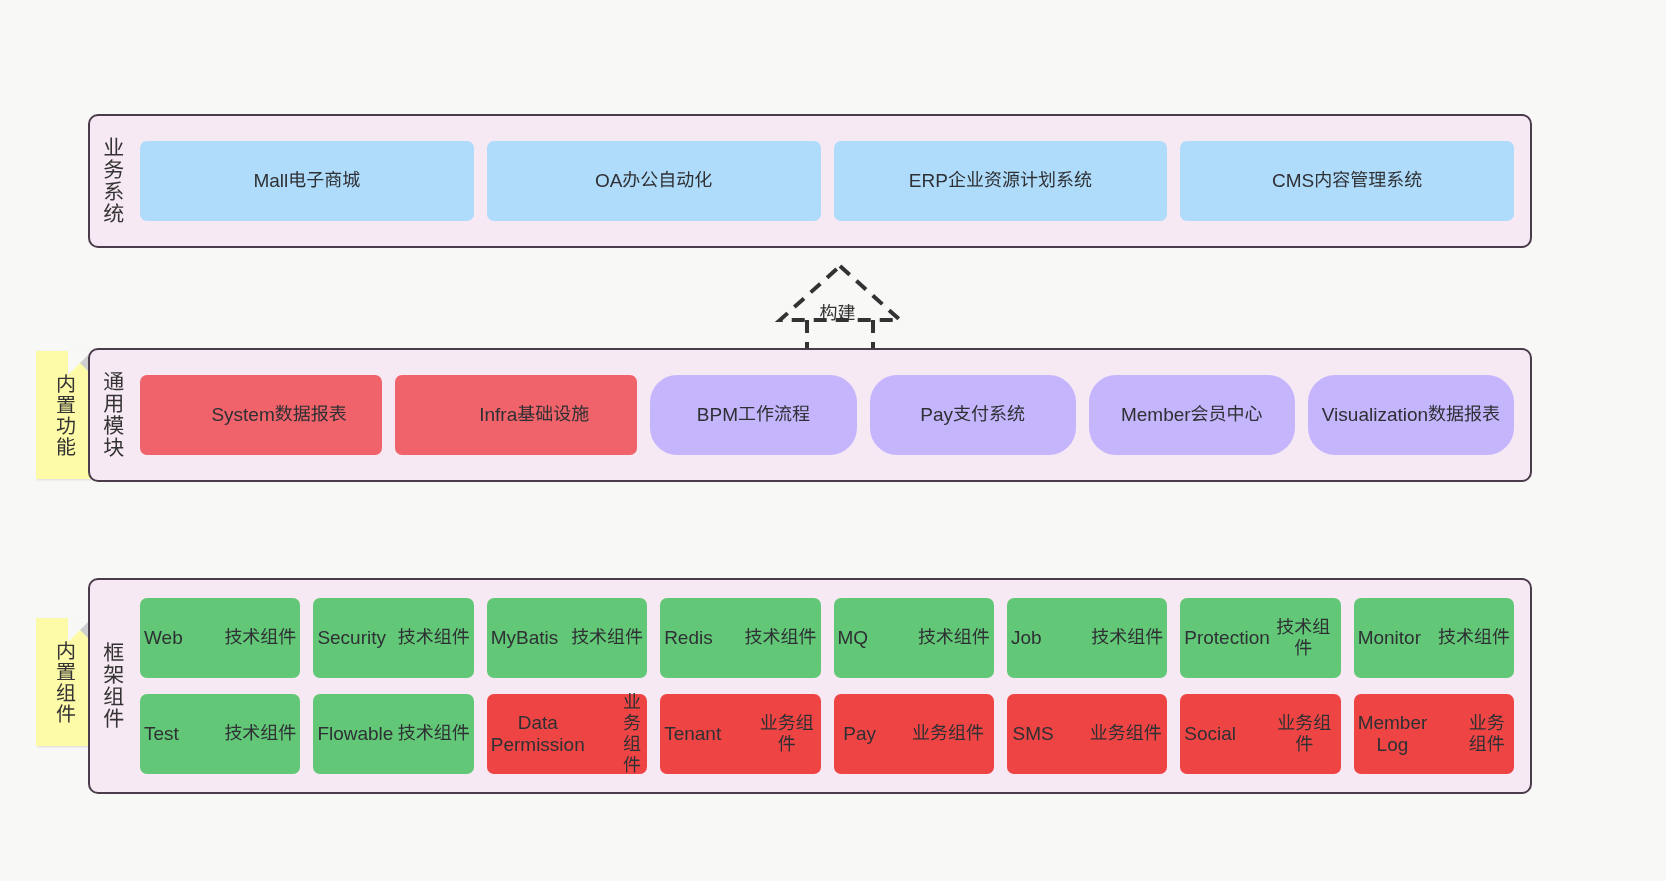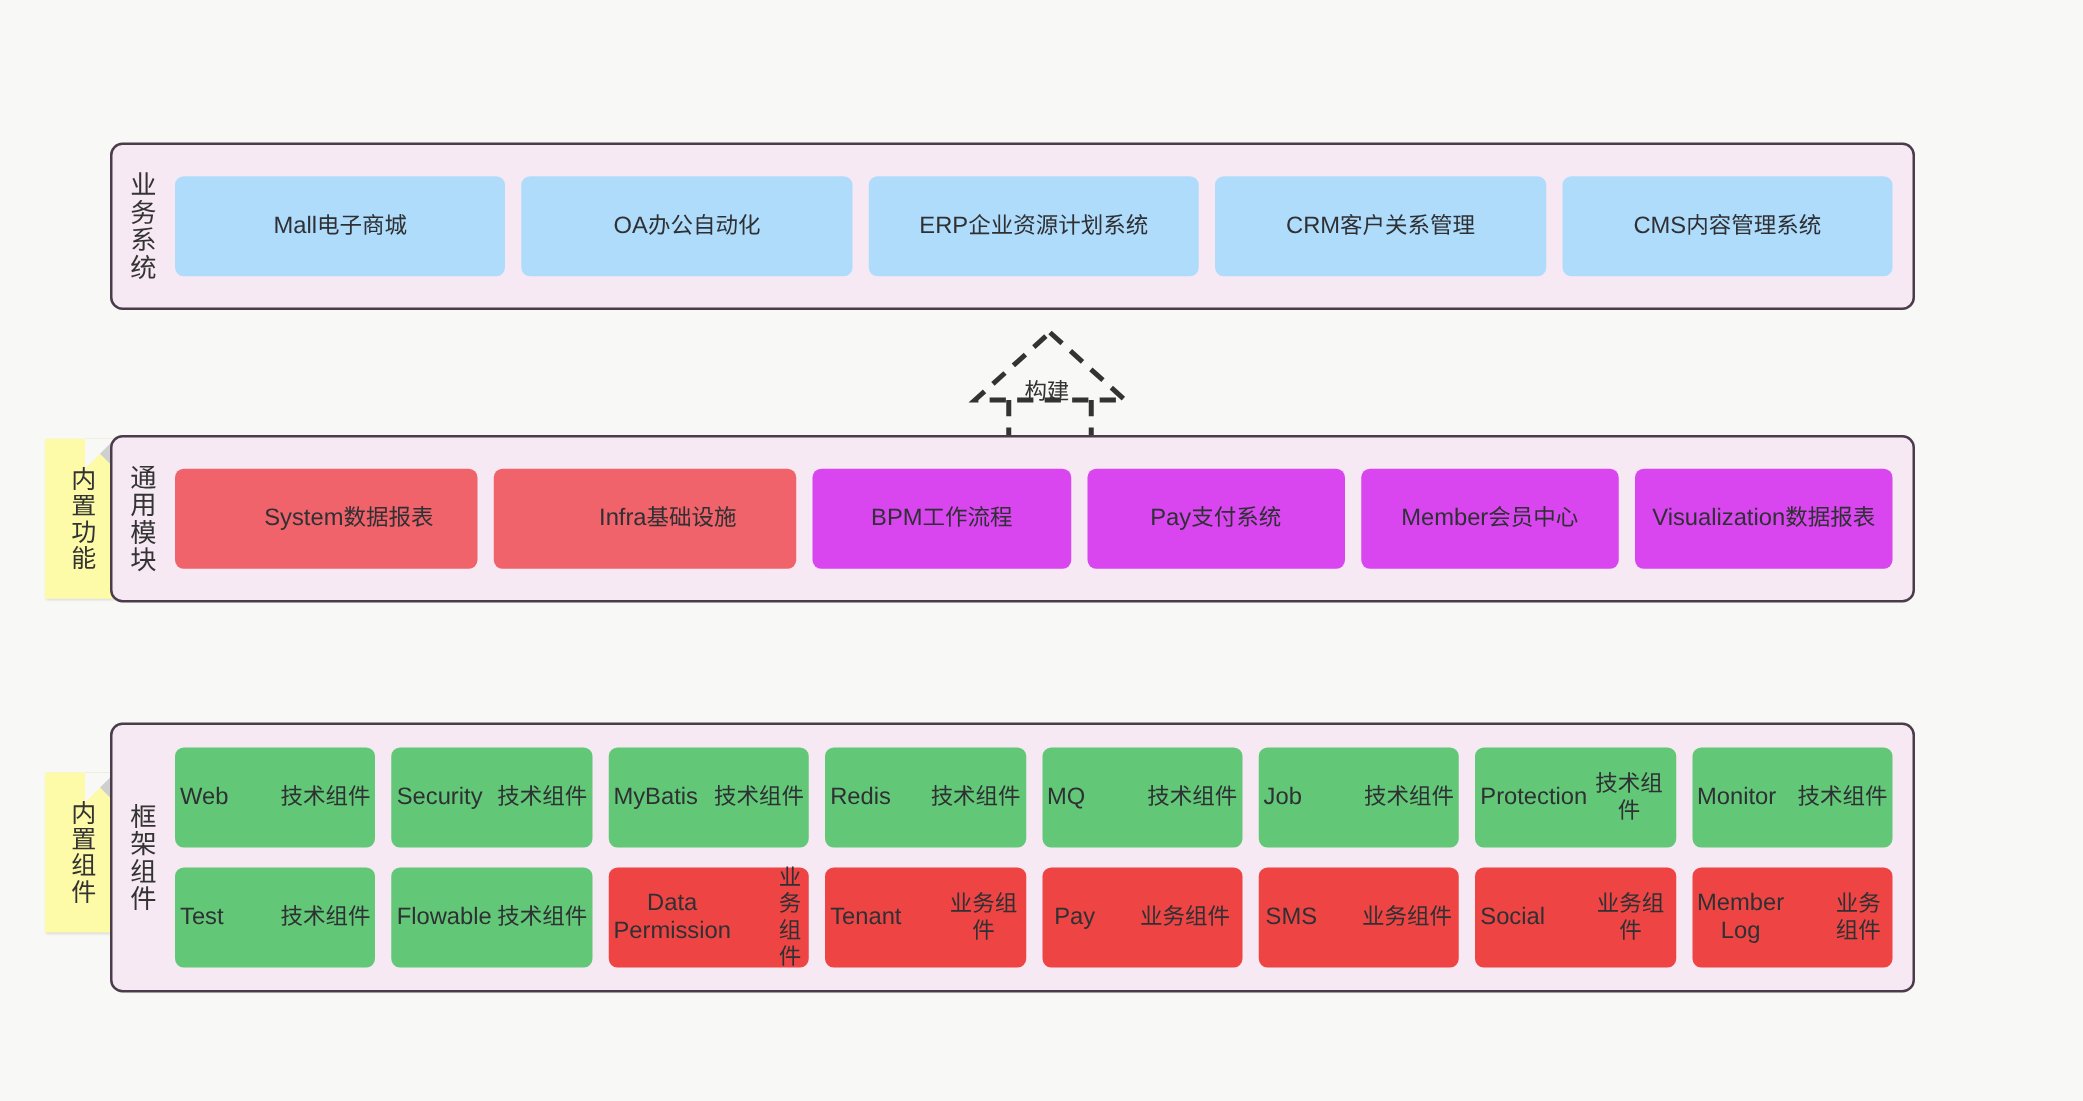--- a/index.html
+++ b/index.html
@@ -75,21 +75,21 @@
     justify-content: center;
     text-align: center;
     line-height: 1.18;
     padding: 2px 4px;
   }
   .card .t1 { font-size: 19px; color: #2e3033; }
   .card .t2 { font-size: 18px; color: #2e3033; }
 
   .card.blue        { background: #b0dcfc; }
   .card.red         { background: #f0636b; padding-left: 40px; }
-  .card.pink        { background: #d946ef; }
+  .card.pink        { background: #c4b5fd; border-radius: 27px; }
   .card.green       { background: #62c878; justify-content: space-between; }
   .card.green-light { background: #ef4444; gap: 36px; }
 
   
   .note {
     position: absolute;
     width: 56px;
     background: #fdfaa8;
     color: #333333;
     font-size: 20px;
@@ -162,24 +162,20 @@
         <div class="card blue">
           <span class="t1">OA</span>
           <span class="t2">办公自动化</span>
         </div>
 
         <div class="card blue">
           <span class="t1">ERP</span>
           <span class="t2">企业资源计划系统</span>
         </div>
 
-        <div class="card blue">
-          <span class="t1">CRM</span>
-          <span class="t2">客户关系管理</span>
-        </div>
 
         <div class="card blue">
           <span class="t1">CMS</span>
           <span class="t2">内容管理系统</span>
         </div>
 
 
       </div>
     </div>
   </div>

